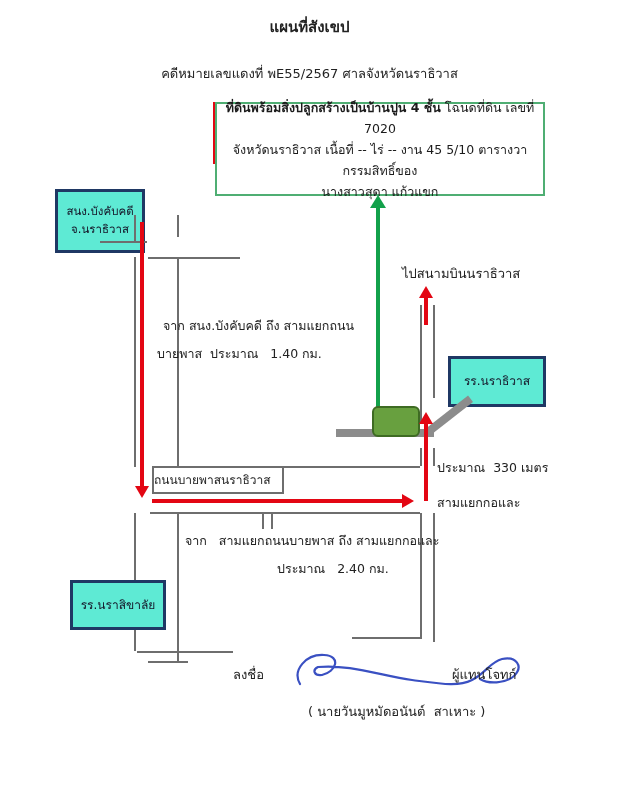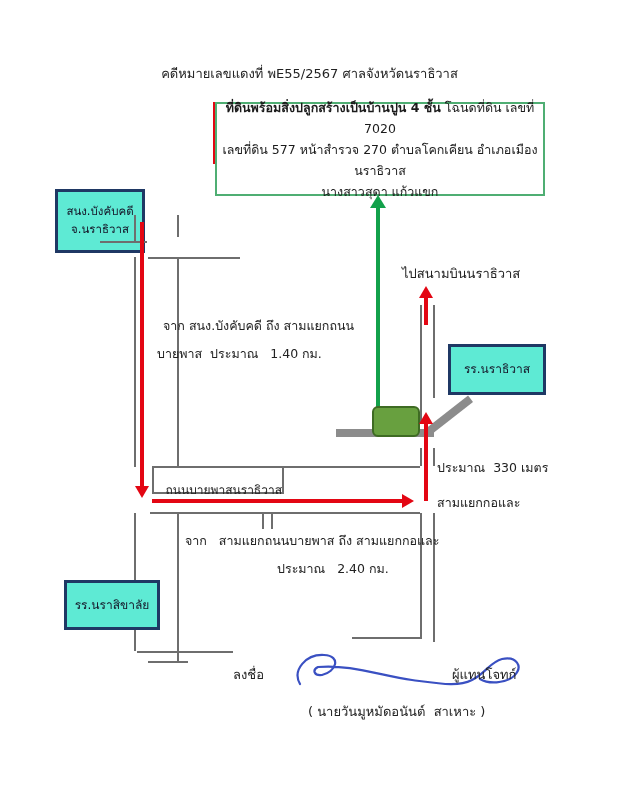--- a/index.html
+++ b/index.html
@@ -20,43 +20,44 @@
   .greenline{position:absolute;background:#12a14b;}
   .graybar{position:absolute;background:#8c8c8c;}
   .house{position:absolute;left:372px;top:406px;width:44px;height:27px;background:#68a03f;
          border:2px solid #3e6b23;border-radius:6px;}
 </style>
 </head>
 <body>
 
 <div id="page">
 
+  <div class="t center" style="top:18px;font-size:15px;font-weight:bold;">แผนที่สังเขป</div>
   <div class="t center" style="top:58px;margin-top:8px;">คดีหมายเลขแดงที่  พE55/2567  ศาลจังหวัดนราธิวาส</div>
 
   <div class="infobox">
     <div><b>ที่ดินพร้อมสิ่งปลูกสร้างเป็นบ้านปูน 4 ชั้น</b><span> โฉนดที่ดิน  เลขที่ 7020</span></div>
-    <div>เลขที่ดิน 577   หน้าสำรวจ  270     ตำบลโคกเคียน  อำเภอเมืองนราธิวาส</div>
+    <div>จังหวัดนราธิวาส  เนื้อที่ -- ไร่  -- งาน  45 5/10  ตารางวา  กรรมสิทธิ์ของ</div>
     <div>นางสาวสุดา  แก้วแขก</div>
   </div>
 
   <div class="redline" style="left:213px;top:102px;width:2px;height:62px;"></div>
 
   <div class="greenline" style="left:376px;top:207px;width:4px;height:201px;"></div>
   <div class="tri" style="left:370px;top:195px;border-left:8px solid transparent;border-right:8px solid transparent;border-bottom:13px solid #12a14b;"></div>
 
   <div class="navybox" style="left:55px;top:189px;width:84px;height:58px;">
     <div>สนง.บังคับคดี</div>
     <div>จ.นราธิวาส</div>
   </div>
 
-  <div class="navybox" style="left:448px;top:344px;width:92px;height:45px;font-size:12px;">
+  <div class="navybox" style="left:448px;top:356px;width:92px;height:45px;font-size:12px;">
     <div>รร.นราธิวาส</div>
   </div>
 
-  <div class="navybox" style="left:64px;top:580px;width:90px;height:44px;font-size:12px;z-index:3;">
+  <div class="navybox" style="left:70px;top:580px;width:90px;height:44px;font-size:12px;z-index:3;">
     <div>รร.นราสิขาลัย</div>
   </div>
 
   <div class="vr" style="left:134px;top:215px;height:26px;"></div>
   <div class="vr" style="left:134px;top:257px;height:210px;"></div>
   <div class="vr" style="left:177px;top:215px;height:22px;"></div>
   <div class="vr" style="left:177px;top:257px;height:210px;"></div>
 
   <div class="hr" style="left:100px;top:241px;width:47px;"></div>
   <div class="hr" style="left:148px;top:257px;width:92px;"></div>
@@ -64,21 +65,21 @@
   <div class="vr" style="left:420px;top:305px;height:119px;"></div>
   <div class="vr" style="left:433px;top:305px;height:93px;"></div>
   <div class="vr" style="left:420px;top:448px;height:18px;"></div>
   <div class="vr" style="left:433px;top:448px;height:18px;"></div>
   <div class="vr" style="left:420px;top:513px;height:124px;"></div>
   <div class="vr" style="left:433px;top:513px;height:129px;"></div>
   <div class="hr" style="left:352px;top:637px;width:70px;"></div>
 
   <div class="hr" style="left:284px;top:466px;width:136px;"></div>
   <div style="position:absolute;left:152px;top:466px;width:132px;height:28px;border:2px solid #6e6e6e;box-sizing:border-box;">
-    <div class="t" style="position:static;display:block;text-align:right;margin-top:15px;font-size:12px;">ถนนบายพาสนราธิวาส</div>
+    <div class="t" style="position:static;display:block;text-align:left;margin-top:5px;font-size:12px;">ถนนบายพาสนราธิวาส</div>
   </div>
   <div class="hr" style="left:150px;top:512px;width:270px;"></div>
 
   <div class="vr" style="left:262px;top:512px;height:17px;"></div>
   <div class="vr" style="left:271px;top:512px;height:17px;"></div>
 
   <div class="vr" style="left:134px;top:513px;height:138px;"></div>
   <div class="vr" style="left:177px;top:513px;height:148px;"></div>
   <div class="hr" style="left:137px;top:651px;width:96px;"></div>
   <div class="hr" style="left:148px;top:661px;width:40px;"></div>

